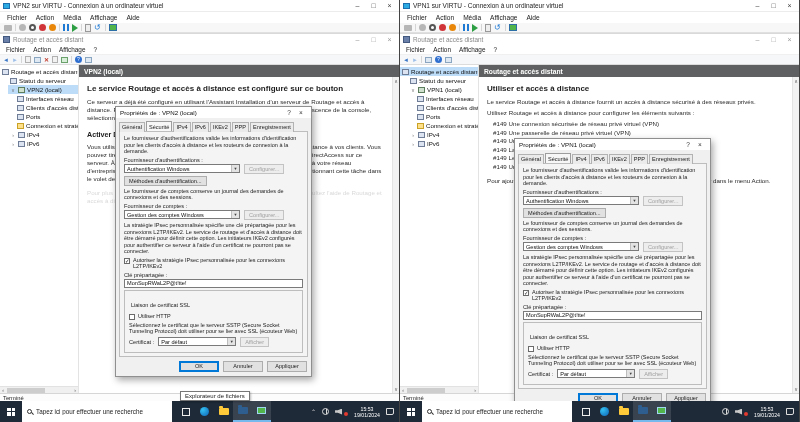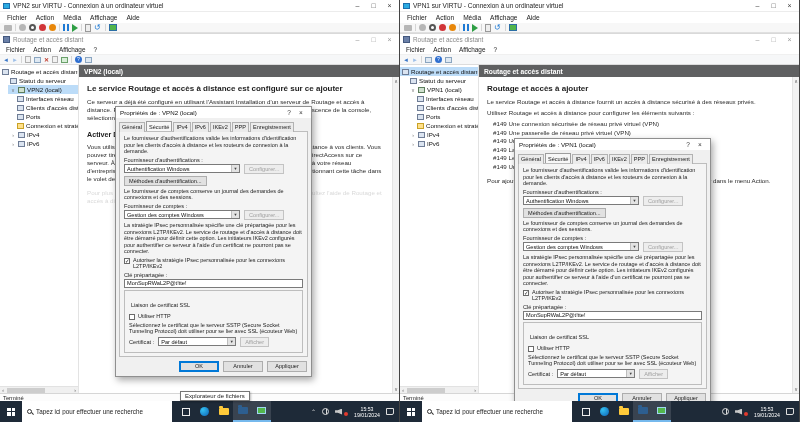--- a/index.html
+++ b/index.html
@@ -235,21 +235,21 @@
       </div>
       <div class="main">
         <div class="pane-head">
           <span>VPN2 (local)</span>
         </div>
         <div class="vscroll">
           <span>∧</span>
           <span>∨</span>
         </div>
         <div class="content">
-          <div class="ctitle">Le service Routage et accès à distance est configuré sur ce ajouter</div>
+          <div class="ctitle">Le service Routage et accès à distance est configuré sur ce bouton</div>
           <p>Ce serveur a déjà été configuré en utilisant l'Assistant Installation d'un serveur de Routage et accès à distance. Pour apporter des modifications à la configuration actuelle, dans l'arborescence de la console, sélectionnez le menu Action, puis cliquez sur Propriétés.</p>
           <div class="h2">Activer DirectAccess</div>
           <p>Vous utilisez actuellement Routage et accès à distance pour fournir un accès à distance à vos clients. Vous pouvez tirer parti d'une expérience utilisateur améliorée grâce à la fonctionnalité DirectAccess sur ce serveur. À l'aide de DirectAccess, les clients se connectent de façon transparente à votre réseau d'entreprise. Vous pouvez exécuter l'Assistant Activation de DirectAccess en sélectionnant cette tâche dans le volet de droite, ou en cliquant avec le bouton droit sur le nœud du serveur.</p>
           <p class="faint">Pour plus d'informations sur la configuration de Routage et accès à distance, consultez l'aide de Routage et accès à distance.</p>
         </div>
       </div>
     </div>
     <div class="c-status">
       <span>Terminé</span>
     </div>
@@ -475,21 +475,21 @@
       </div>
       <div class="main">
         <div class="pane-head">
           <span>Routage et accès distant</span>
         </div>
         <div class="vscroll">
           <span>∧</span>
           <span>∨</span>
         </div>
         <div class="content">
-          <div class="ctitle">Routage et accès à ajouter</div>
+          <div class="ctitle">Utiliser et accès à distance</div>
           <p style="margin-bottom:3px;">Le service Routage et accès à distance fournit un accès à distance sécurisé à des réseaux privés.</p>
           <p style="margin-bottom:3px;">Utilisez Routage et accès à distance pour configurer les éléments suivants :</p>
           <ul class="blist">
             <li>#149 Une connexion sécurisée de réseau privé virtuel (VPN)</li>
             <li>#149 Une passerelle de réseau privé virtuel (VPN)</li>
             <li>#149 Un serveur d'accès à distance</li>
             <li>#149 La traduction d'adresses réseau (NAT)</li>
             <li>#149 Le routage de réseau local</li>
             <li>#149 Un pare-feu de base</li>
           </ul>

